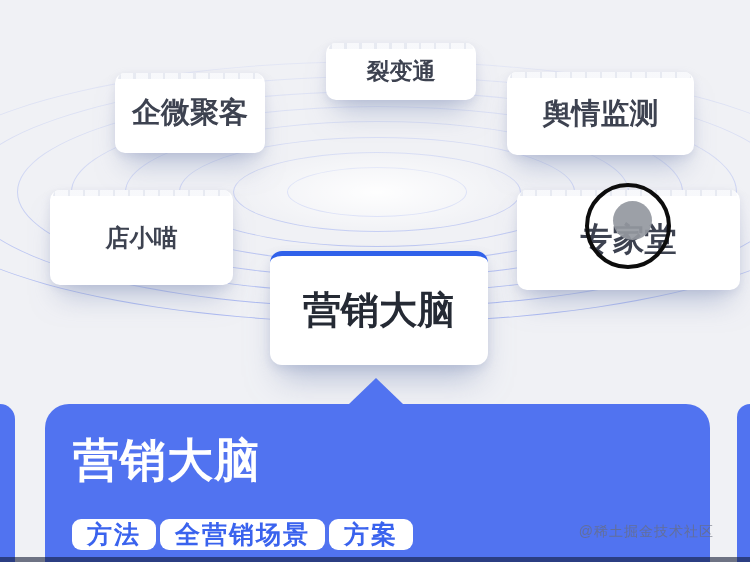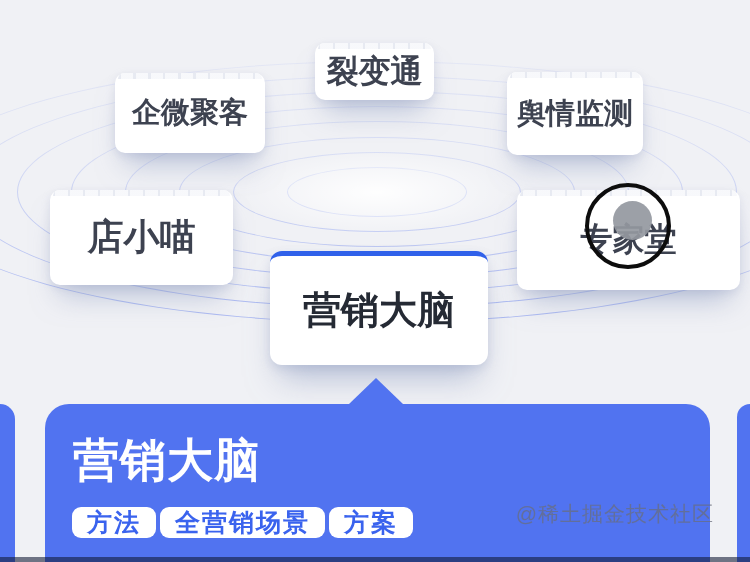--- a/index.html
+++ b/index.html
@@ -47,24 +47,24 @@
     box-shadow:0 20px 28px -10px rgba(140,155,192,.55),
                0 3px 8px rgba(160,170,200,.28);
   }
   .card::before{ 
     content:"";position:absolute;top:0;left:3px;right:3px;height:6px;
     border-radius:9px 9px 0 0;
     background:repeating-linear-gradient(90deg,
       #e6e9f1 0 2.5px,#f7f8fb 2.5px 15px);
     opacity:.95;
   }
-  .card.liebiantong {left:315px;top:43px; width:119px;height:57px; font-size:32px;}
+  .card.liebiantong {left:326px;top:43px; width:150px;height:57px; font-size:23px;}
   .card.qiweijuke   {left:90px; top:73px; width:150px;height:80px; font-size:29px;margin-left:25px;}
-  .card.yuqingjiance{left:507px;top:72px; width:136px;height:83px; font-size:29px;}
-  .card.dianxiaomiao{left:50px; top:190px;width:183px;height:95px; font-size:36px;}
+  .card.yuqingjiance{left:507px;top:72px; width:187px;height:83px; font-size:29px;}
+  .card.dianxiaomiao{left:50px; top:190px;width:183px;height:95px; font-size:24px;}
   .card.zhuanjiatang{left:517px;top:190px;width:223px;height:100px;font-size:32px;}
   .card.active{
     left:270px;top:251px;width:218px;height:109px;
     z-index:3;border-radius:12px;
     border-top:5px solid #3061ea;
     font-size:38px;font-weight:700;color:#252a34;
     box-shadow:0 22px 32px -10px rgba(140,155,192,.6),
                0 4px 10px rgba(160,170,200,.3);
   }
   .card.active::before{display:none;}
@@ -95,31 +95,31 @@
   .panel-sliver{
     position:absolute;z-index:4;top:404px;height:158px;background:#5173f0;
   }
   .panel-sliver.left {left:0;width:15px;border-radius:0 16px 0 0;}
   .panel-sliver.right{left:737px;width:13px;border-radius:16px 0 0 0;}
   .panel-title{
     position:absolute;left:28px;top:30px;margin:0;
     color:#fff;font-size:46px;font-weight:700;line-height:1.15;
     letter-spacing:1px;
   }
-  .tags{position:absolute;left:27px;top:103px;display:flex;gap:4px;}
+  .tags{position:absolute;left:27px;top:115px;display:flex;gap:4px;}
   .tag{
     height:31px;line-height:31px;padding:0 15px;
     background:#fff;border-radius:9px;
     color:#3a63ee;font-size:25px;font-weight:700;letter-spacing:2px;
     white-space:nowrap;
   }
   
   .watermark{
-    position:absolute;z-index:6;right:36px;top:500px;
-    font-size:21px;color:rgba(105,110,122,.72);letter-spacing:1px;
+    position:absolute;z-index:6;right:36px;top:523px;
+    font-size:14px;color:rgba(105,110,122,.72);letter-spacing:1px;
   }
   .bottom-strip{
     position:absolute;z-index:7;left:0;right:0;bottom:0;height:5px;
     background:rgba(16,24,50,.58);
   }
 </style>
 </head>
 <body>
 
 <div class="stage">

